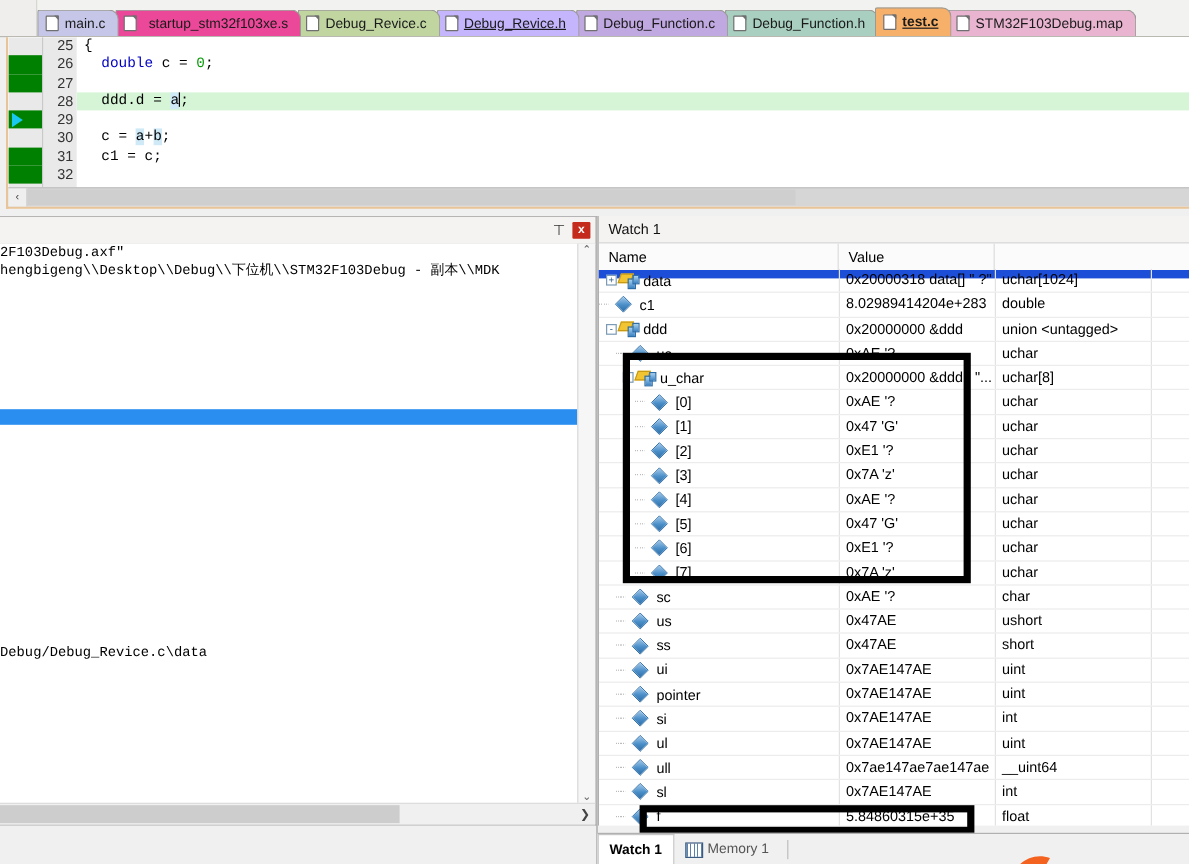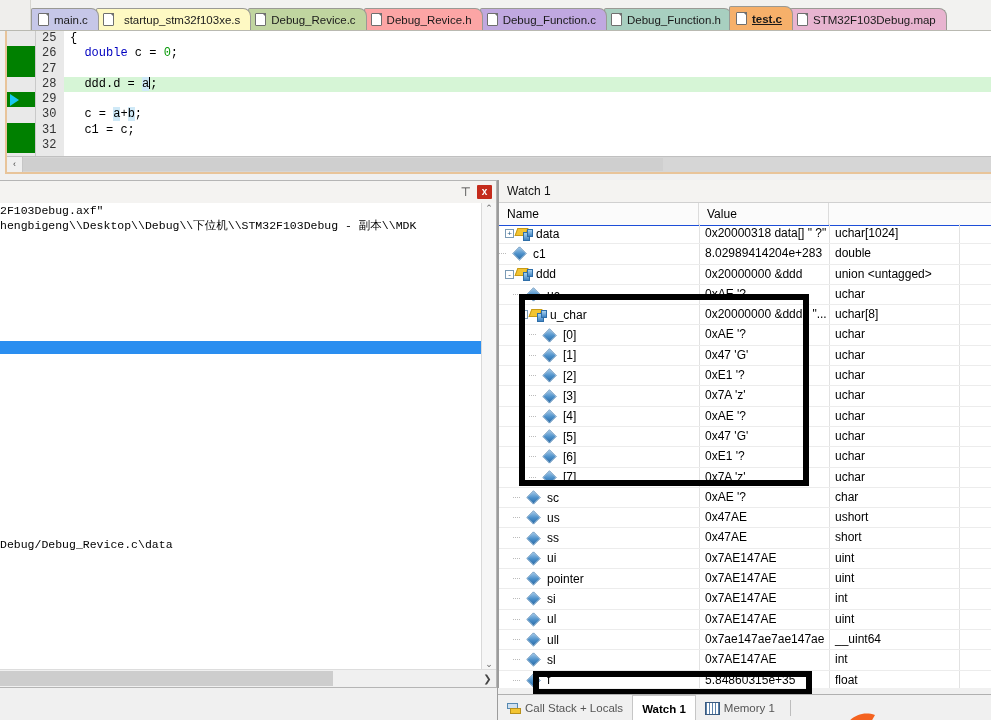--- a/index.html
+++ b/index.html
@@ -61,22 +61,22 @@
     width:28px;background:#e9e9e9;flex:none;position:relative;
     border-right:1px solid #c9c9c9;
   }
   .gutter-bar{position:absolute;left:0;width:28px;background:#008000;}
   .arrow-mark{
     position:absolute;left:3px;width:0;height:0;
     border-left:9px solid #18c8f0;
     border-top:6px solid transparent;border-bottom:6px solid transparent;
   }
   .linenums{
-    width:28px;flex:none;background:#e9e9e9;text-align:left;
-    font-family:Liberation Mono, monospace;font-size:12px;color:#333;
+    width:28px;flex:none;background:#e9e9e9;text-align:right;
+    font-family:Liberation Sans, sans-serif;font-size:12px;color:#333;
     padding-right:3px;box-sizing:border-box;
   }
   .code{
     flex:1;font-family:"Liberation Mono",monospace;font-size:12px;
     background:#fff;position:relative;
   }
   .ln{height:15.3px;line-height:15.3px;white-space:pre;padding-left:6px;}
   .ln.cur{background:#d6f5d6;}
   .kw{color:#0000c0;}
   .num{color:#0a9a0a;}
@@ -134,21 +134,21 @@
   
   .watch{
     position:absolute;left:498px;top:180px;width:493px;height:508px;
     background:#fff;border-left:1px solid #9c9c9c;box-sizing:border-box;
   }
   .w-title{
     height:22px;background:#f4f3f1;border-bottom:1px solid #d0d0d0;
     display:flex;align-items:center;padding-left:8px;font-size:12px;color:#111;
   }
   .w-head{
-    display:flex;height:22px;background:#fbfbfb;border-bottom:1px solid #1d4ed8;
+    display:flex;height:22px;background:#fbfbfb;border-bottom:7px solid #1d4ed8;
     font-size:12px;align-items:center;
   }
   .w-head div{padding-left:8px;box-sizing:border-box;border-right:1px solid #dcdcdc;height:22px;line-height:22px;}
   .col-name{width:200px;}
   .col-val{width:130px;}
   .col-type{width:130px;}
   .col-pad{flex:1;border-right:none !important;}
   .w-rows{position:absolute;left:0;top:44px;right:0;bottom:0;overflow:hidden;}
   .w-row{display:flex;height:19.3px;font-size:12px;border-bottom:1px solid #ececec;align-items:center;}
   .w-row .c1{width:200px;display:flex;align-items:center;height:19.3px;box-sizing:border-box;position:relative;}
@@ -214,29 +214,29 @@
 
   <div class="topstrip"></div>
 
   <div class="tabbar">
     <div class="tabbar-lead"></div>
     <div id="tabs-host" style="display:flex;align-items:flex-end;">
         <div class="tab" style="background: rgb(198, 199, 232); z-index: 20;">
           <span class="pg"></span>
           <span class="lbl">main.c</span>
         </div>
-        <div class="tab" style="background: #fef9c3; z-index: 19; gap: 10px;">
+        <div class="tab" style="background: #ec4899; z-index: 19; gap: 10px;">
           <span class="pg"></span>
           <span class="lbl">startup_stm32f103xe.s</span>
         </div>
         <div class="tab" style="background: rgb(192, 213, 160); z-index: 18;">
           <span class="pg"></span>
           <span class="lbl">Debug_Revice.c</span>
         </div>
-        <div class="tab" style="background: #fca5a5; z-index: 17;">
+        <div class="tab" style="background: #c4b5fd; z-index: 17; text-decoration: underline;">
           <span class="pg"></span>
           <span class="lbl">Debug_Revice.h</span>
         </div>
         <div class="tab" style="background: rgb(192, 168, 224); z-index: 16;">
           <span class="pg"></span>
           <span class="lbl">Debug_Function.c</span>
         </div>
         <div class="tab" style="background: rgb(168, 207, 192); z-index: 15;">
           <span class="pg"></span>
           <span class="lbl">Debug_Function.h</span>
@@ -582,27 +582,20 @@
           <div class="c3">float</div>
           <div class="c4"></div>
         </div>
       </div>
   </div>
 
   <div class="annot" id="annot-uchar"></div>
   <div class="annot" id="annot-d"></div>
 
   <div class="btmstrip" id="btm-host">
-      <div class="btab">
-        <span class="ico-callstack">
-          <span class="s"></span>
-          <span class="s2"></span>
-        </span>
-        <span>Call Stack + Locals</span>
-      </div>
       <div class="btab sel">
         <span>Watch 1</span>
       </div>
       <div class="btab">
         <span class="ico-mem"></span>
         <span>Memory 1</span>
       </div>
       <span class="sep"></span>
     </div>
 

